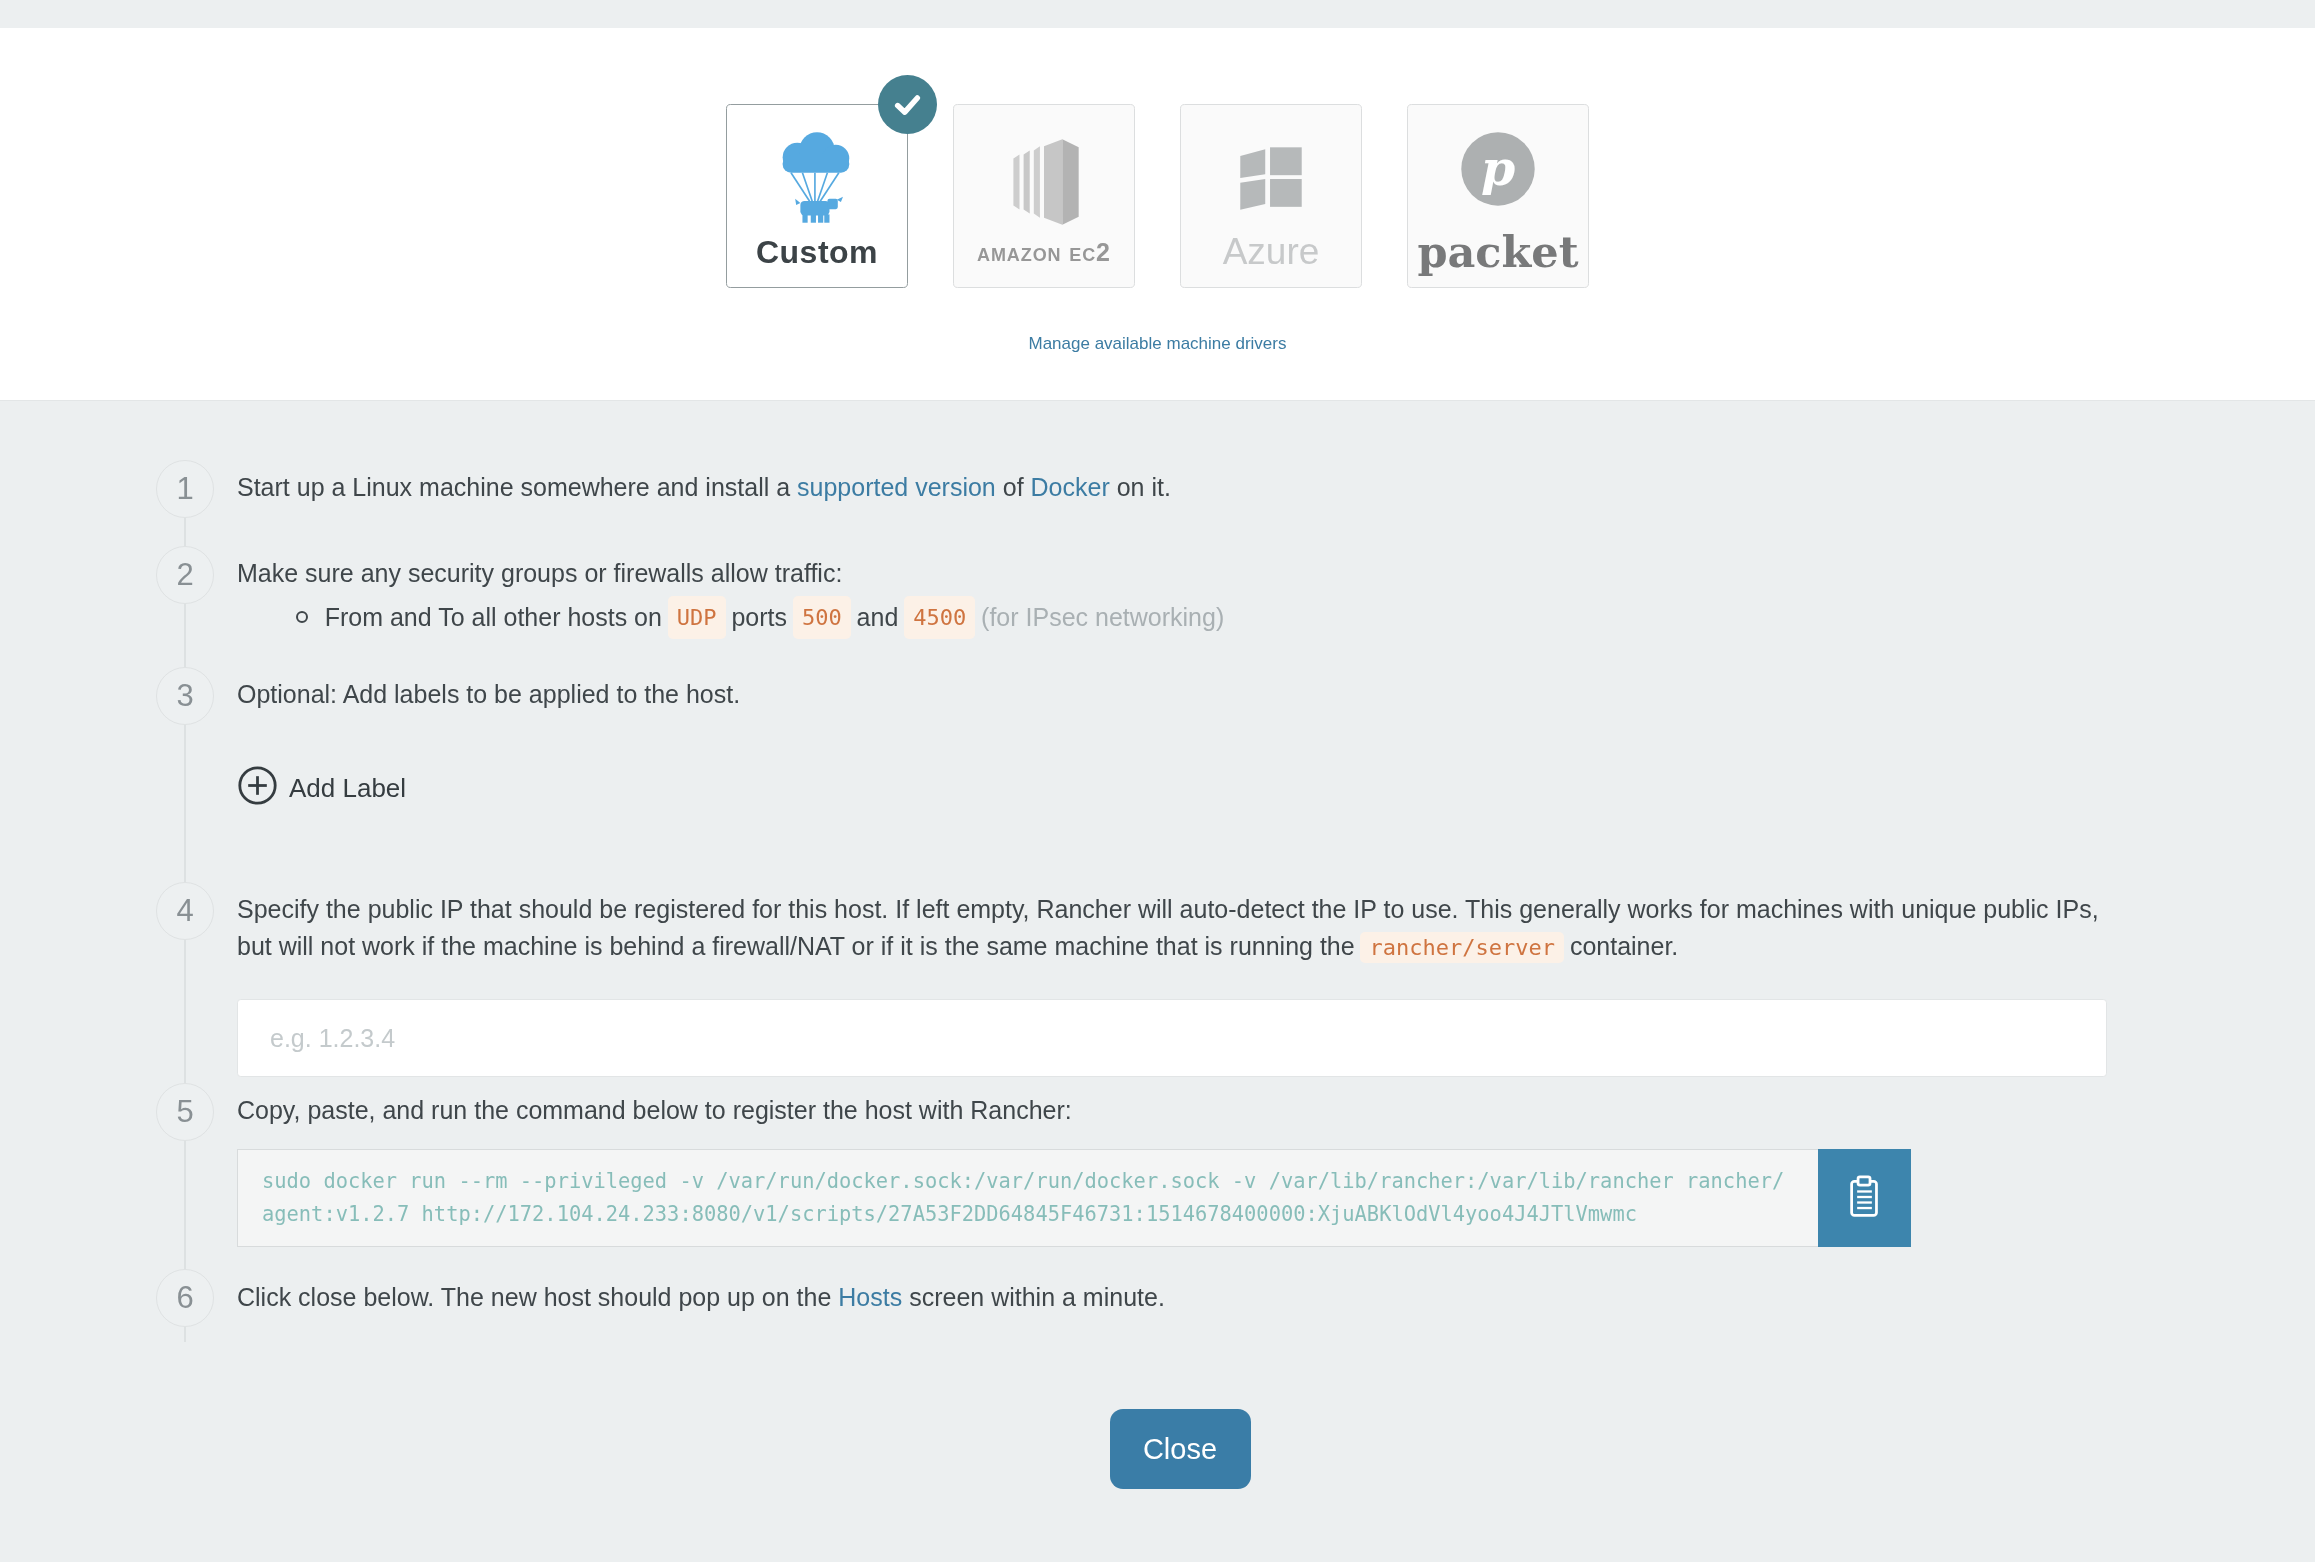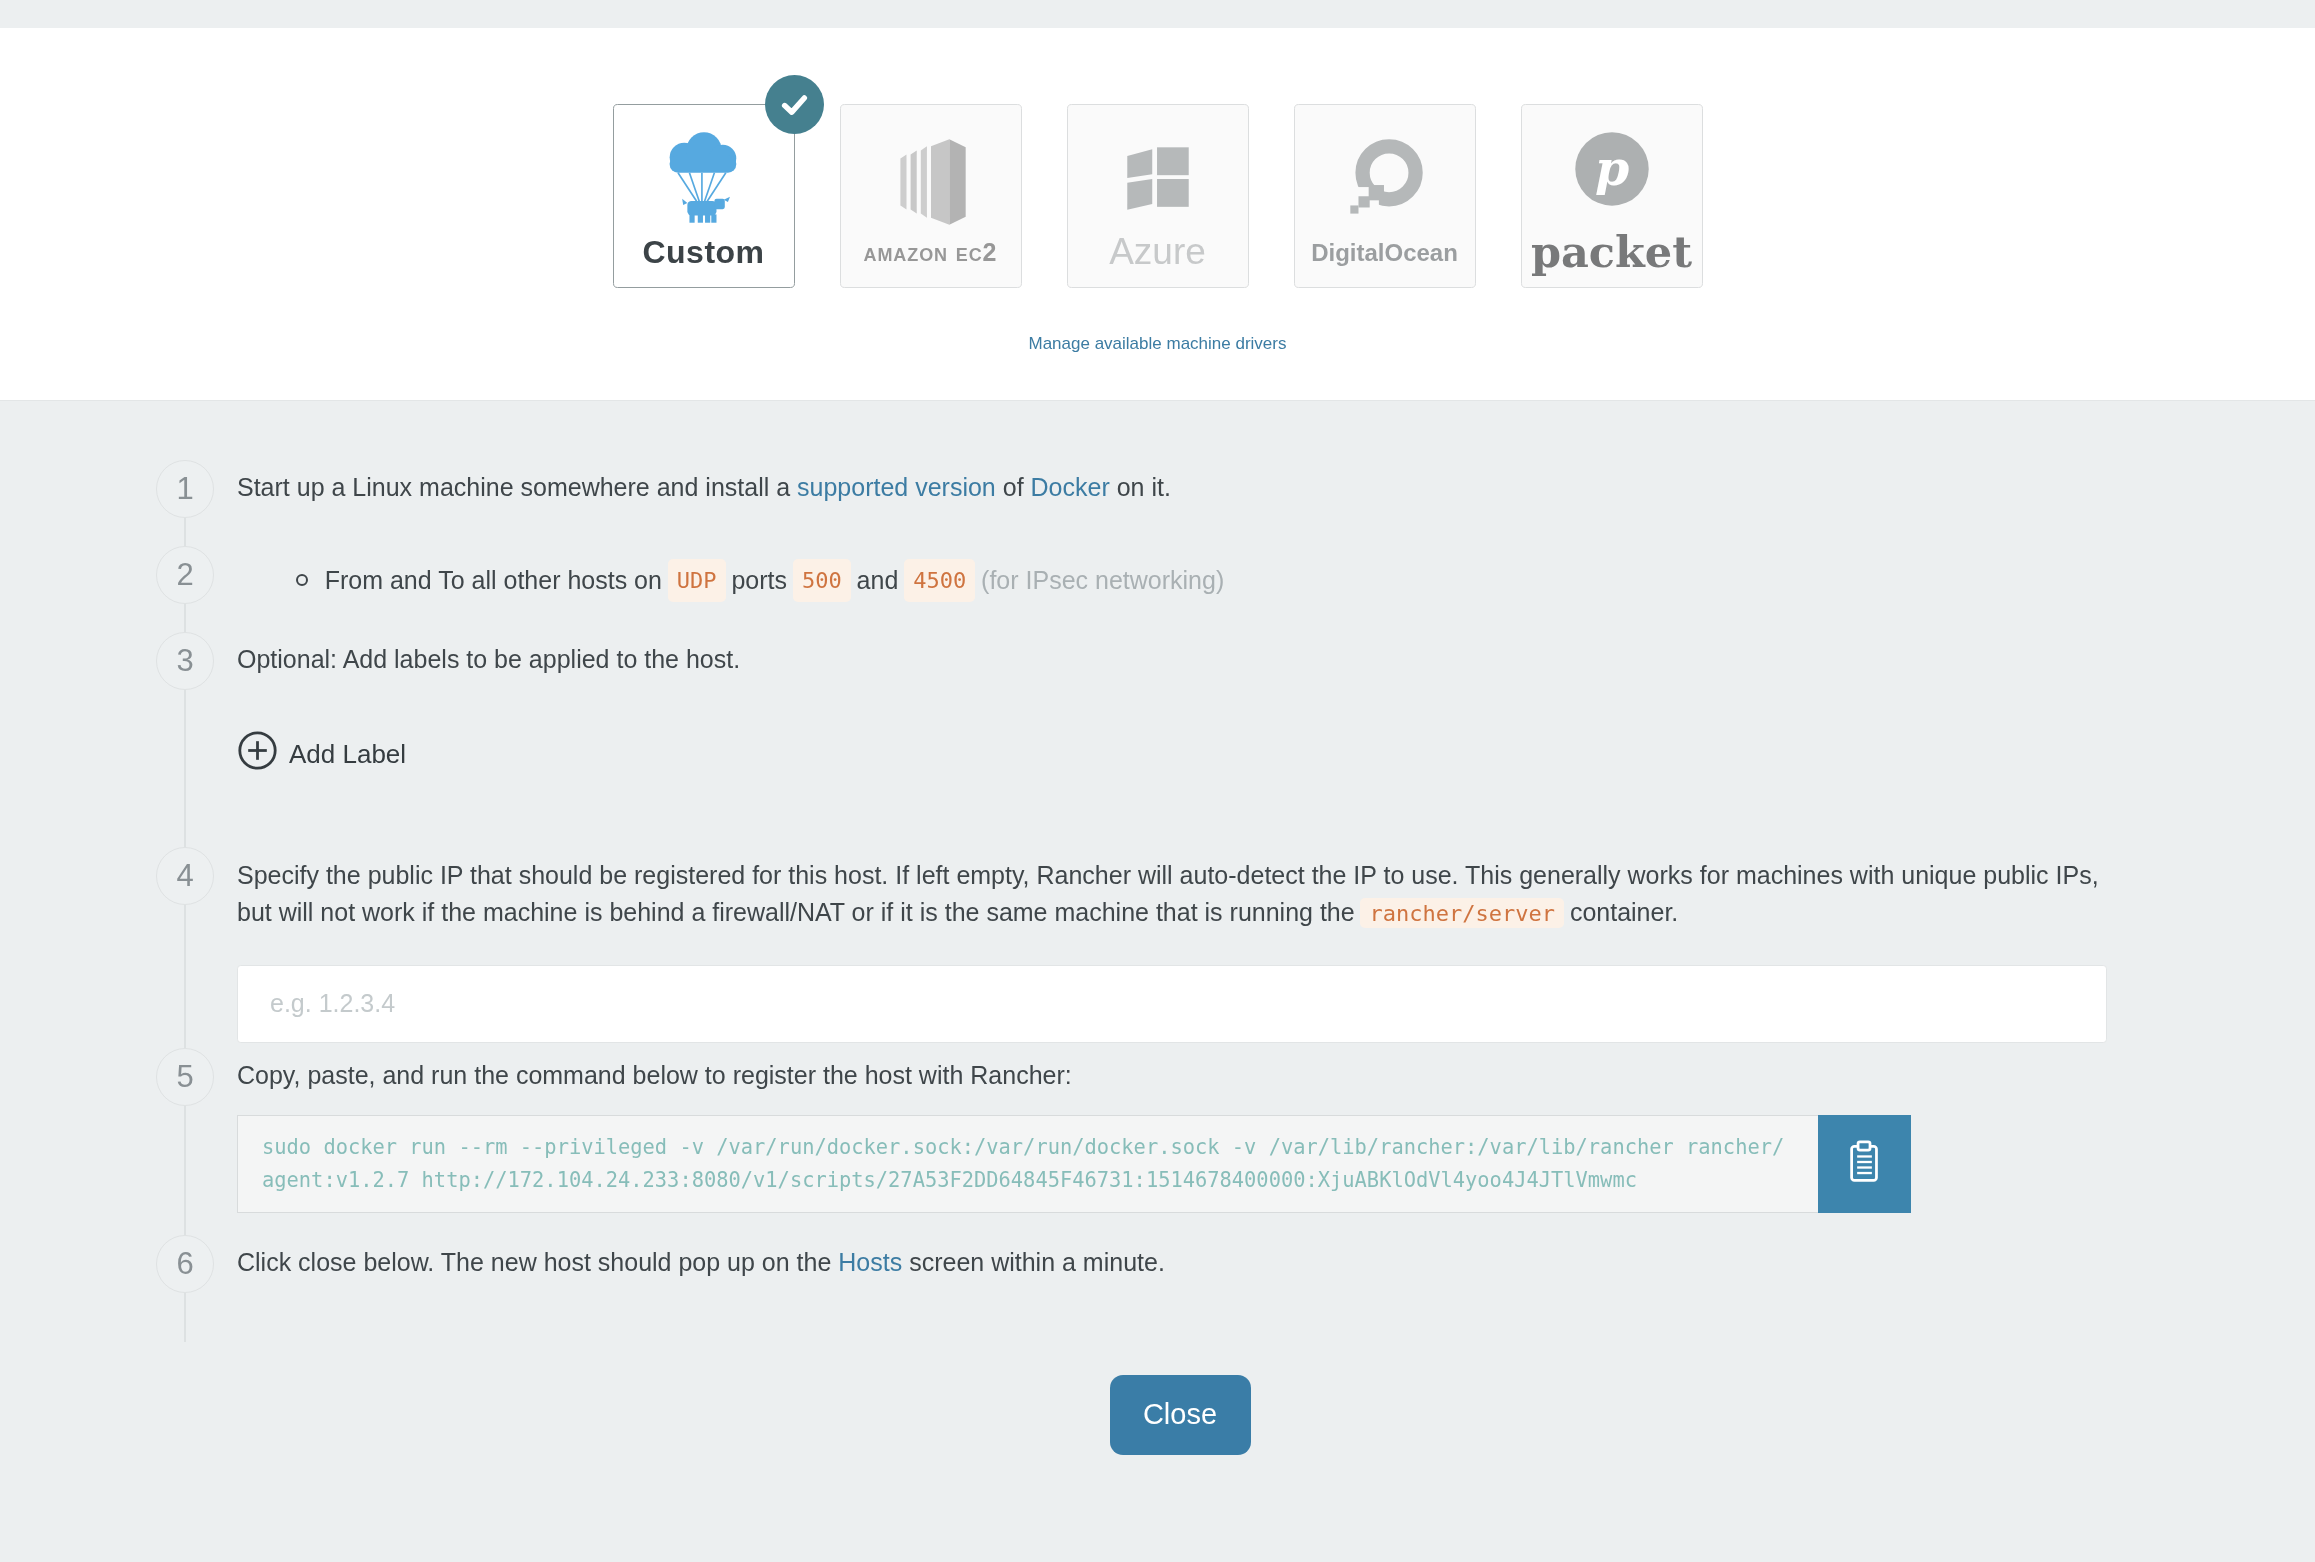--- a/index.html
+++ b/index.html
@@ -201,32 +201,20 @@
             <polygon points="18,26 44,19 44,45 18,49"></polygon>
             <polygon points="18,54 44,50 44,76 18,82"></polygon>
             <rect x="49" y="17" width="33" height="29"></rect>
             <rect x="49" y="50" width="33" height="29"></rect>
           </g>
         </svg>
       </div>
       <div class="card-label label-azure">Azure</div>
     </div>
 
-    <div class="card">
-      <div class="logo">
-        <svg width="102" height="102" viewBox="0 0 100 100">
-          <circle cx="54" cy="40" r="26" fill="none" stroke="#b5b8b9" stroke-width="14"></circle>
-          <rect x="18" y="54" width="26" height="26" fill="#fafafa"></rect>
-          <rect x="34" y="52" width="15" height="15" fill="#b5b8b9"></rect>
-          <rect x="24" y="63" width="11" height="11" fill="#b5b8b9"></rect>
-          <rect x="16" y="72" width="8" height="8" fill="#b5b8b9"></rect>
-        </svg>
-      </div>
-      <div class="card-label label-do">DigitalOcean</div>
-    </div>
 
     <div class="card">
       <div class="logo">
         <svg width="102" height="102" viewBox="0 0 100 100">
           <circle cx="50" cy="46" r="36" fill="#adb0b1"></circle>
           <text x="50" y="62" text-anchor="middle" font-family="DejaVu Serif, serif" font-style="italic" font-weight="bold" font-size="48" fill="#ffffff">p</text>
         </svg>
       </div>
       <div class="card-label label-packet">packet</div>
     </div>
@@ -241,20 +229,21 @@
   <div class="vline"></div>
 
   <div class="step mb30">
     <div class="circle">1</div>
     <div class="content"><span>Start up a Linux machine somewhere and install a </span><a class="inline-link">supported version</a><span> of </span><a class="inline-link">Docker</a><span> on it.</span></div>
   </div>
 
   <div class="step mb30">
     <div class="circle">2</div>
     <div class="content">
+      <div>Make sure any security groups or firewalls allow traffic:</div>
       <div class="bullet-line">
         <span class="bullet-dot"></span>
         <span>From and To all other hosts on</span>
         <span class="code">UDP</span>
         <span>ports</span>
         <span class="code">500</span>
         <span>and</span>
         <span class="code">4500</span>
         <span class="muted">(for IPsec networking)</span>
       </div>

